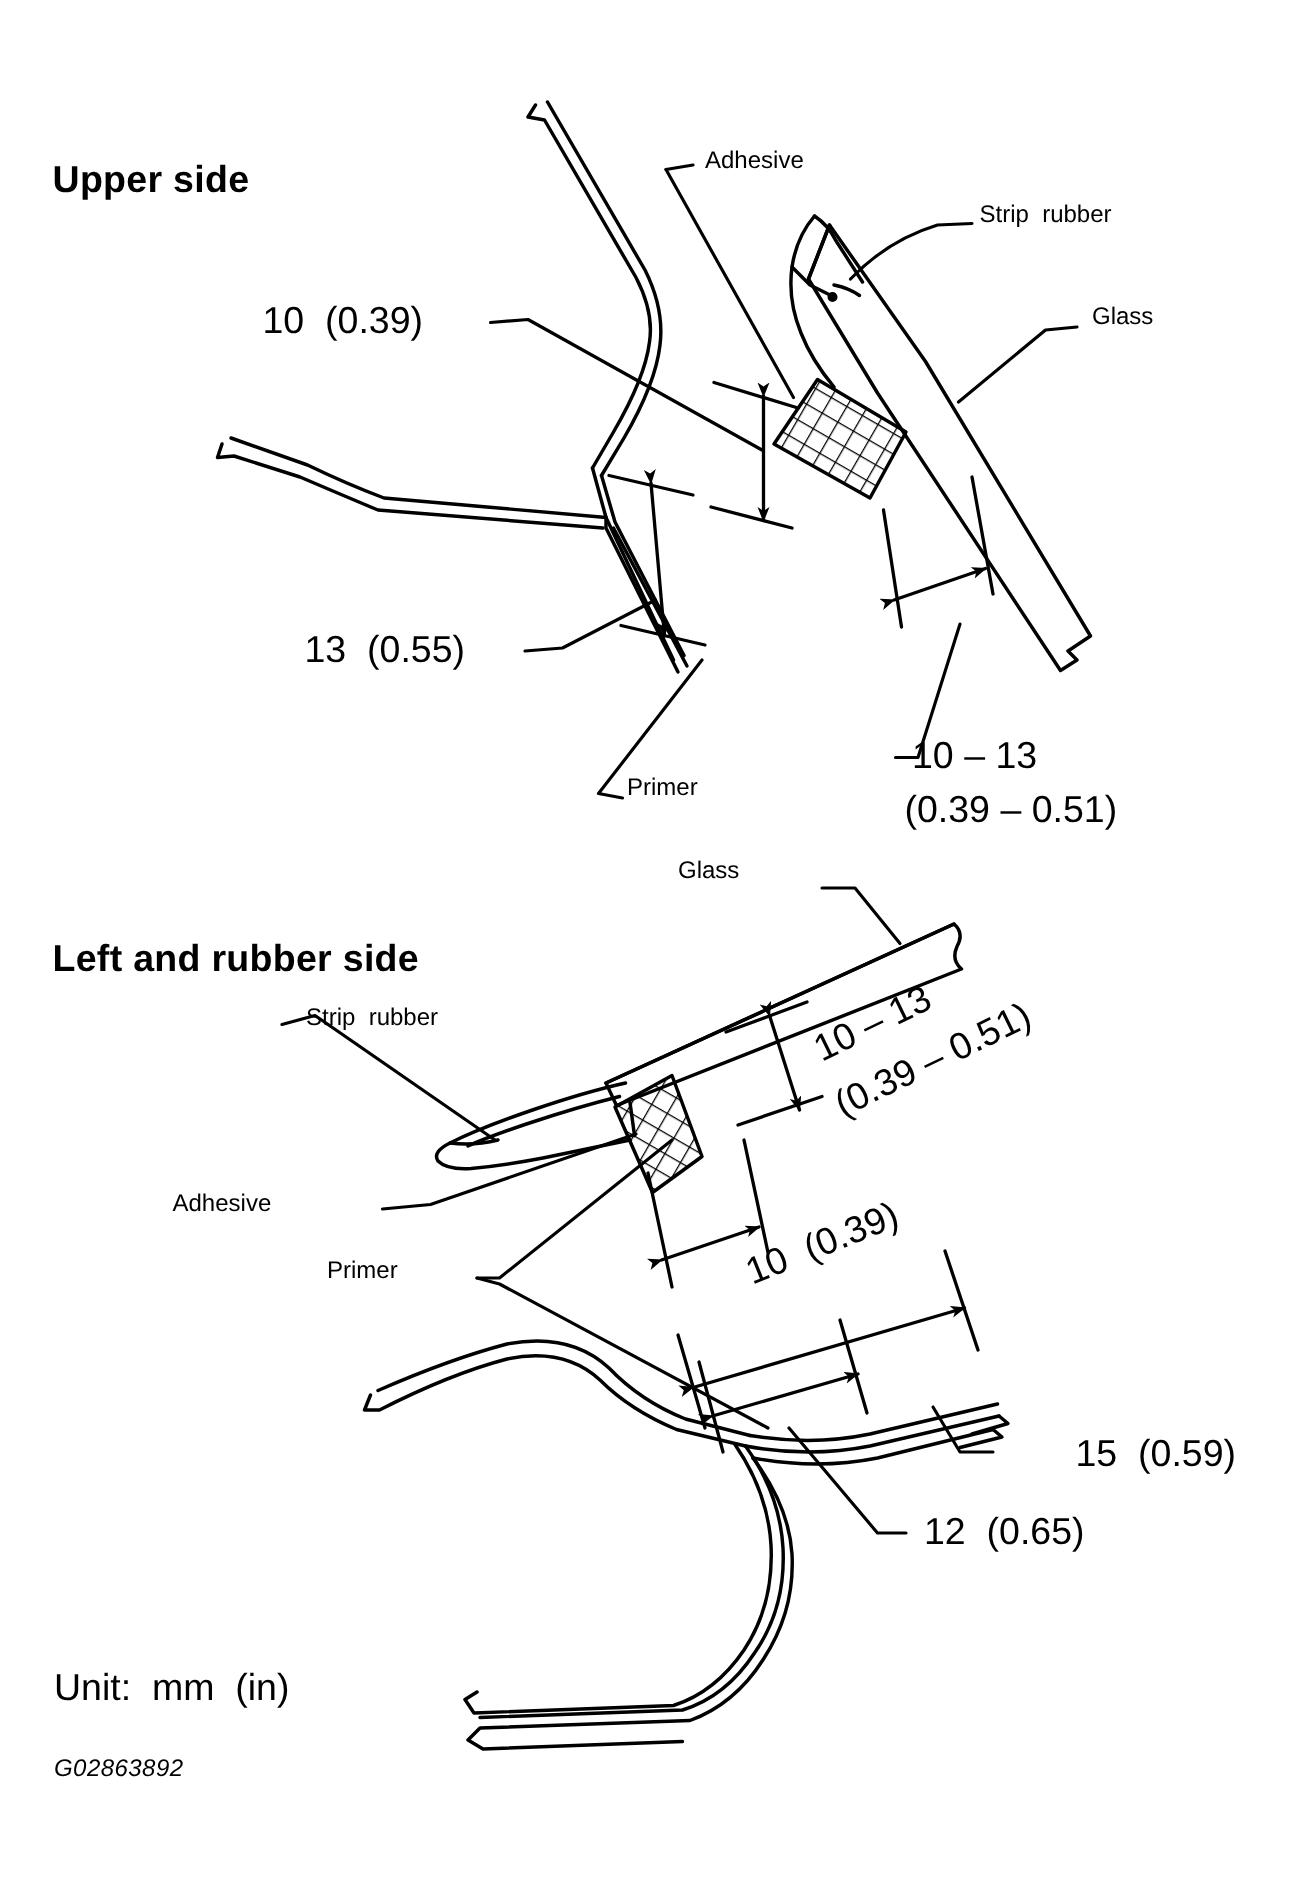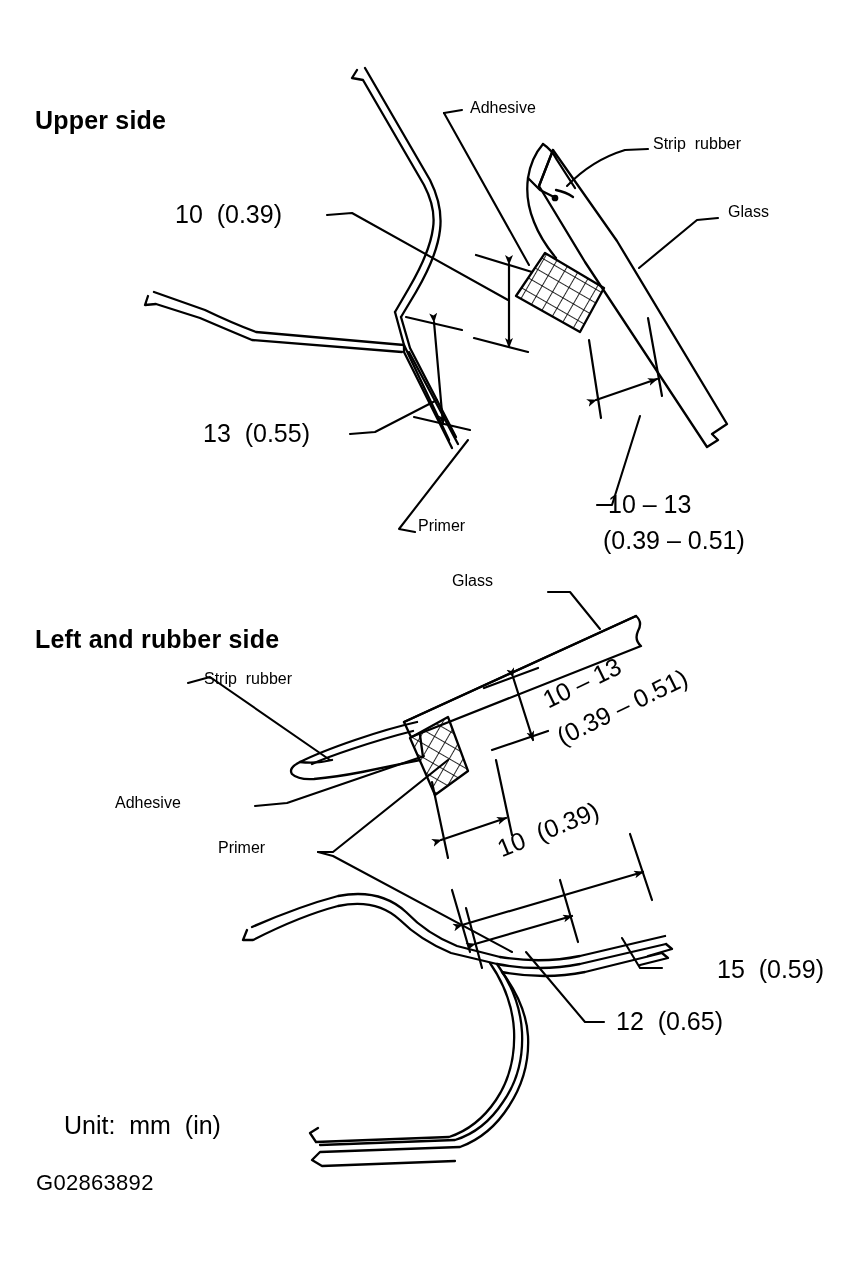--- a/index.html
+++ b/index.html
@@ -46,26 +46,26 @@
     font-weight: normal;
     font-size: 16px;
   }
   .dim {
     font-weight: normal;
     font-size: 25px;
   }
   .unit {
     font-weight: normal;
     font-size: 25px;
-    margin-left: 28px;
   }
   .figid {
     font-weight: normal;
-    font-size: 22px;
+    font-size: 16px;
     letter-spacing: 0.3px;
+    font-style: italic;
   }
   .rot-a { transform: rotate(-26deg); transform-origin: left top; }
   .rot-b { transform: rotate(-26deg); transform-origin: left top; }
   .rot-c { transform: rotate(-22deg); transform-origin: left top; }
 </style>
 </head>
 <body>
 
 <div id="figure-root">
 

